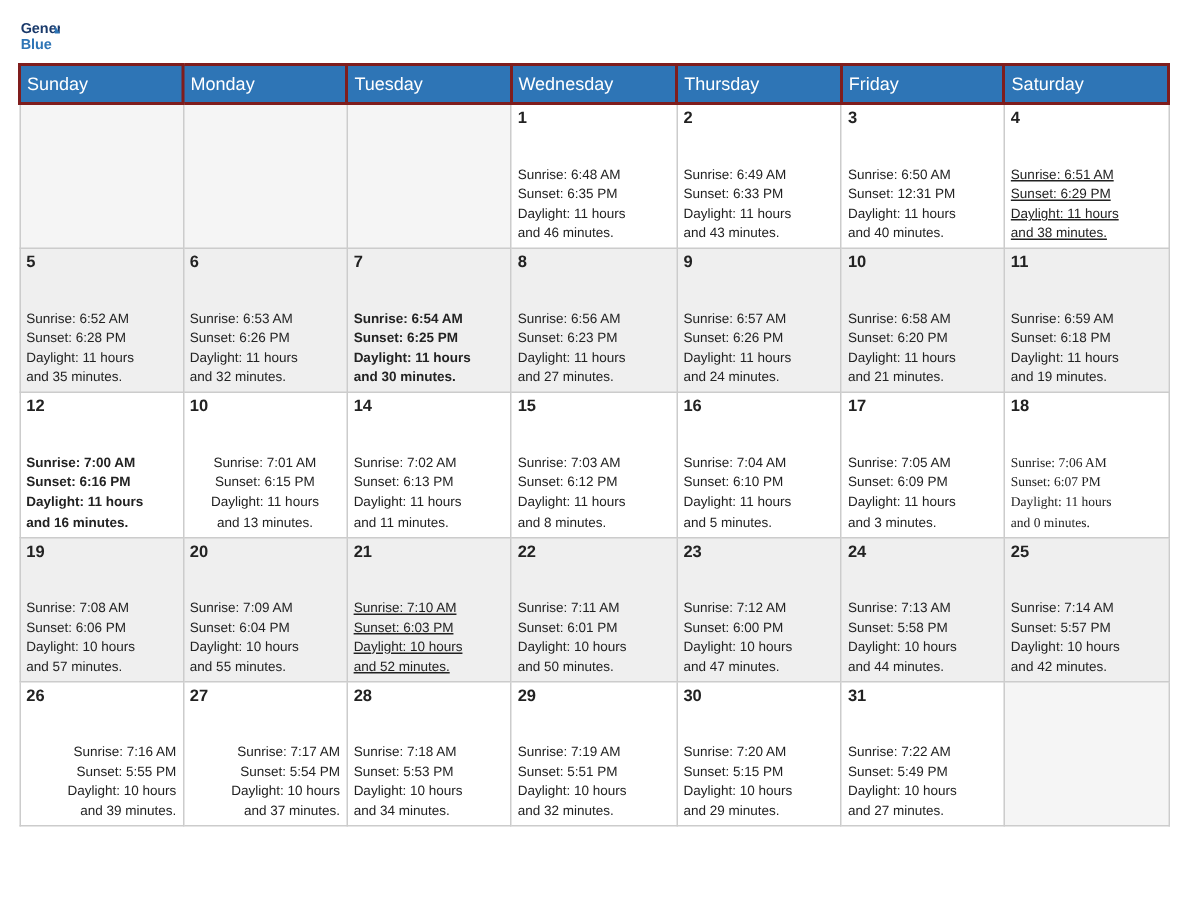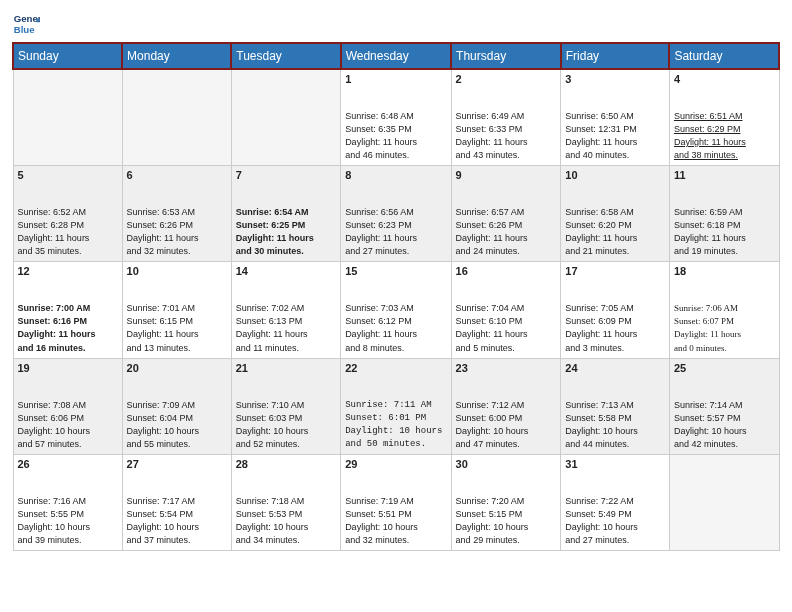--- a/index.html
+++ b/index.html
@@ -213,21 +213,21 @@
         <tr class="row-white">
           <td>
             <span class="day-num">12</span>
             <div class="day-info" style="white-space: pre-line; font-weight: bold;">Sunrise: 7:00 AM
 Sunset: 6:16 PM
 Daylight: 11 hours
 and 16 minutes.</div>
           </td>
           <td>
             <span class="day-num">10</span>
-            <div class="day-info" style="white-space: pre-line;">Sunrise: 7:01 AM
+            <div class="day-info" style="white-space: pre-line; text-align: center;">Sunrise: 7:01 AM
 Sunset: 6:15 PM
 Daylight: 11 hours
 and 13 minutes.</div>
           </td>
           <td>
             <span class="day-num">14</span>
             <div class="day-info" style="white-space: pre-line;">Sunrise: 7:02 AM
 Sunset: 6:13 PM
 Daylight: 11 hours
 and 11 minutes.</div>
@@ -271,28 +271,28 @@
           </td>
           <td>
             <span class="day-num">20</span>
             <div class="day-info" style="white-space: pre-line;">Sunrise: 7:09 AM
 Sunset: 6:04 PM
 Daylight: 10 hours
 and 55 minutes.</div>
           </td>
           <td>
             <span class="day-num">21</span>
-            <div class="day-info" style="white-space: pre-line;">Sunrise: 7:10 AM
+            <div class="day-info" style="white-space: pre-line; text-decoration: underline;">Sunrise: 7:10 AM
 Sunset: 6:03 PM
 Daylight: 10 hours
 and 52 minutes.</div>
           </td>
           <td>
             <span class="day-num">22</span>
-            <div class="day-info" style="white-space: pre-line; font-family: Liberation Mono, monospace;">Sunrise: 7:11 AM
+            <div class="day-info" style="white-space: pre-line;">Sunrise: 7:11 AM
 Sunset: 6:01 PM
 Daylight: 10 hours
 and 50 minutes.</div>
           </td>
           <td>
             <span class="day-num">23</span>
             <div class="day-info" style="white-space: pre-line;">Sunrise: 7:12 AM
 Sunset: 6:00 PM
 Daylight: 10 hours
 and 47 minutes.</div>
@@ -308,28 +308,28 @@
             <span class="day-num">25</span>
             <div class="day-info" style="white-space: pre-line;">Sunrise: 7:14 AM
 Sunset: 5:57 PM
 Daylight: 10 hours
 and 42 minutes.</div>
           </td>
         </tr>
         <tr class="row-white">
           <td>
             <span class="day-num">26</span>
-            <div class="day-info" style="white-space: pre-line;">Sunrise: 7:16 AM
+            <div class="day-info" style="white-space: pre-line; text-align: right;">Sunrise: 7:16 AM
 Sunset: 5:55 PM
 Daylight: 10 hours
 and 39 minutes.</div>
           </td>
           <td>
             <span class="day-num">27</span>
-            <div class="day-info" style="white-space: pre-line;">Sunrise: 7:17 AM
+            <div class="day-info" style="white-space: pre-line; text-align: right;">Sunrise: 7:17 AM
 Sunset: 5:54 PM
 Daylight: 10 hours
 and 37 minutes.</div>
           </td>
           <td>
             <span class="day-num">28</span>
             <div class="day-info" style="white-space: pre-line;">Sunrise: 7:18 AM
 Sunset: 5:53 PM
 Daylight: 10 hours
 and 34 minutes.</div>

